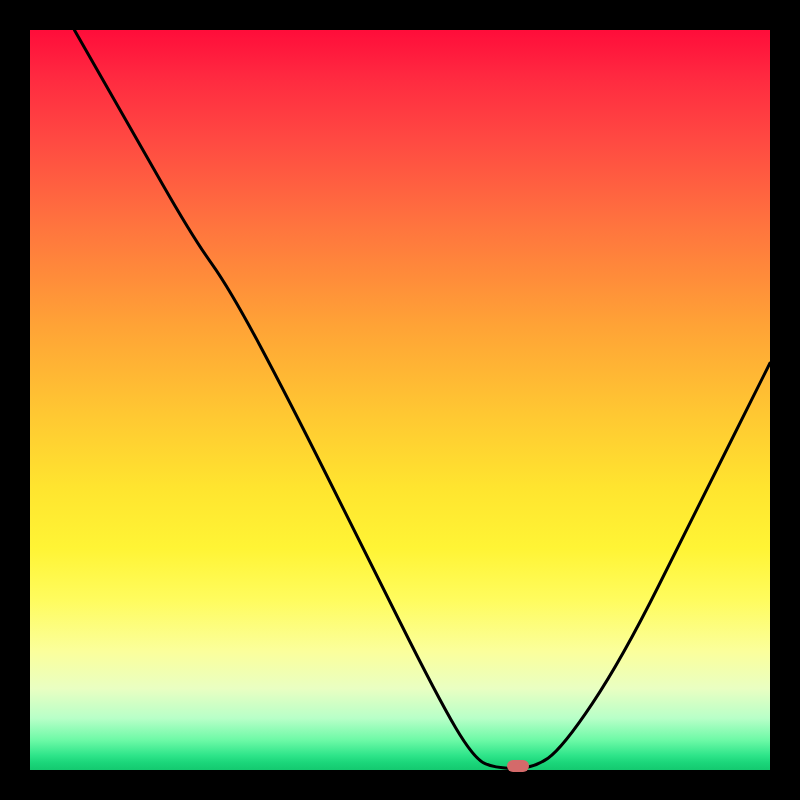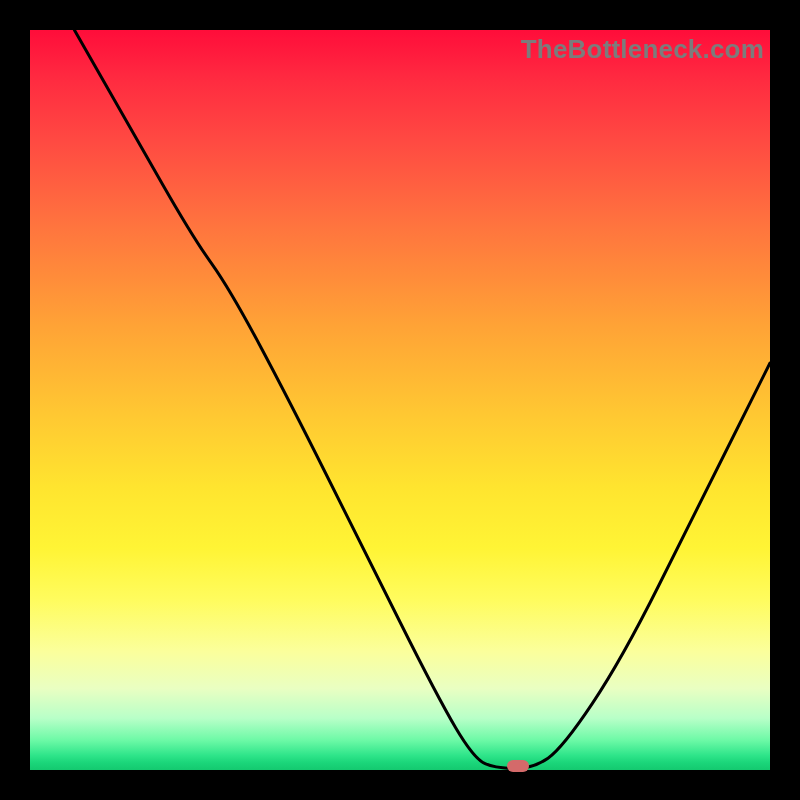--- a/index.html
+++ b/index.html
@@ -69,21 +69,20 @@
     transform: translate(-50%, -50%);
   }
 </style>
 </head>
 <body>
 
 <div class="outer">
 
   <div class="plot">
 
-    <div class="watermark">TheBottleneck.com</div>
 
     <svg class="curve" viewBox="0 0 740 740" preserveAspectRatio="none">
       <path d="M 44.4 0.0 Q 103.6 103.6 133.2 155.4 Q 162.8 207.2 181.3 233.1 Q 199.8 259.0 229.4 314.5 Q 259.0 370.0 296.0 444.0 Q 333.0 518.0 370.0 592.0 Q 407.0 666.0 425.5 697.5 Q 444.0 728.9 455.1 733.7 Q 466.2 738.5 484.7 738.5 Q 503.2 738.5 518.0 728.2 Q 532.8 717.8 562.4 673.4 Q 592.0 629.0 629.0 555.0 Q 666.0 481.0 703.0 407.0 T 740.0 333.0" fill="none" stroke="#000" stroke-width="3" stroke-linecap="round" stroke-linejoin="round"></path>
     </svg>
 
     <div class="marker" style="left: 488.4px; top: 736.3px; background: rgb(212, 106, 106);"></div>
 
   </div>
 </div>
 

